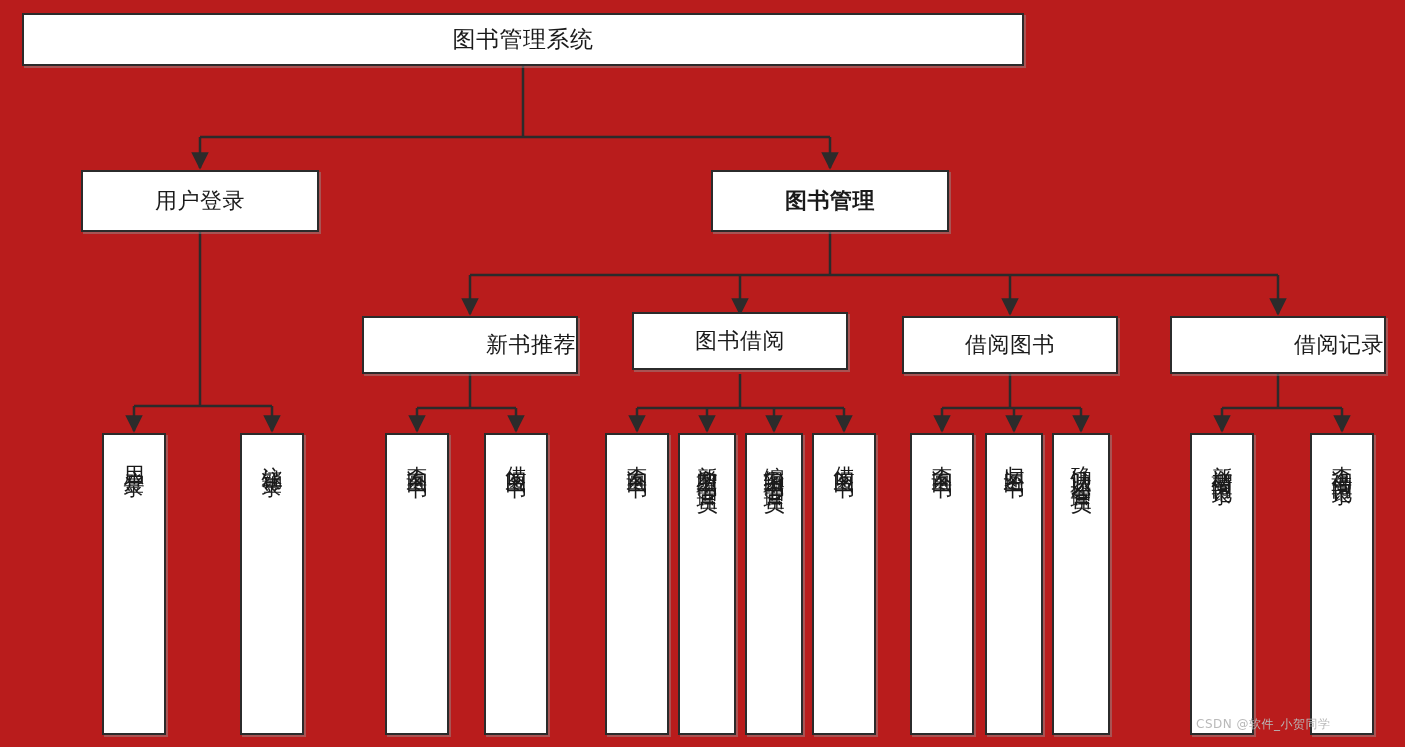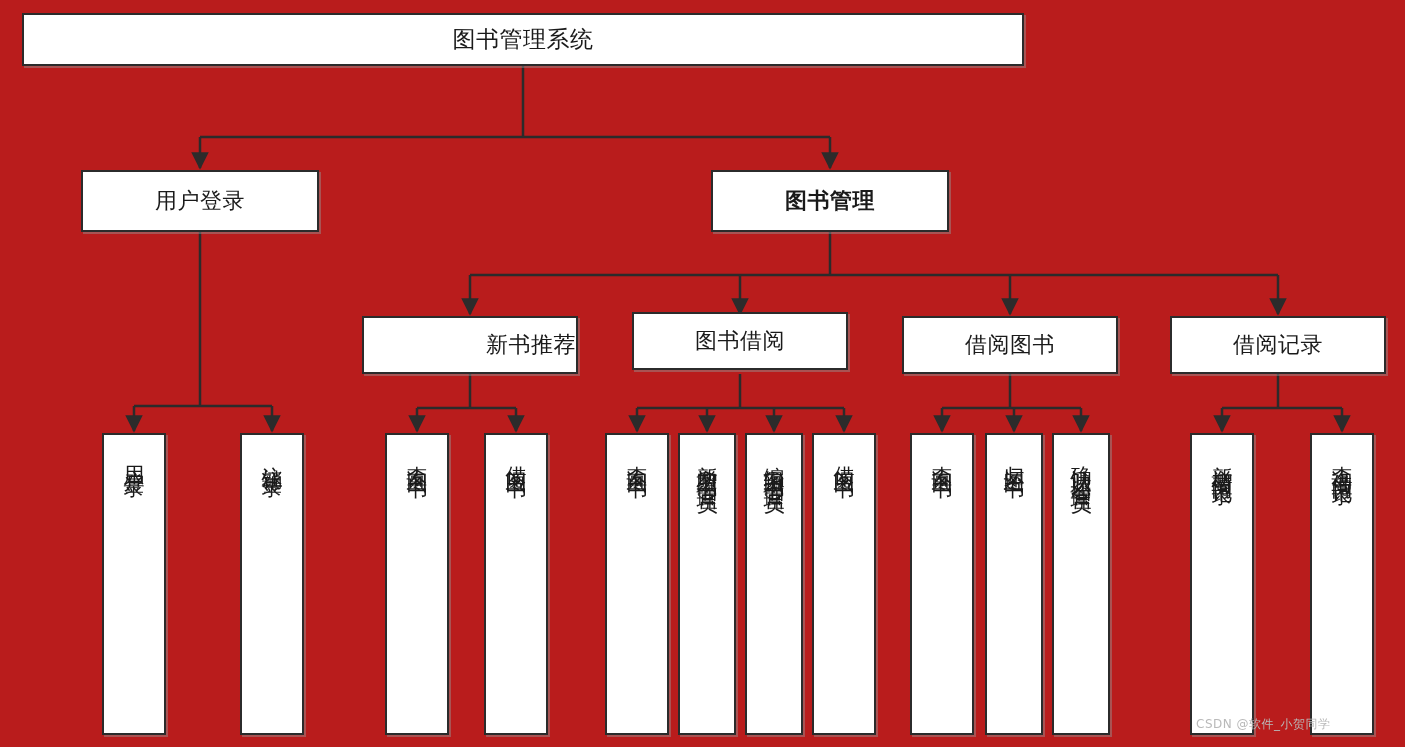--- a/index.html
+++ b/index.html
@@ -123,21 +123,21 @@
       </div>
       <div class="node-box" style="left: 362px; top: 316px; width: 216px; height: 58px; justify-content: flex-end;">
         <span class="node-label">新书推荐</span>
       </div>
       <div class="node-box" style="left: 632px; top: 312px; width: 216px; height: 58px;">
         <span class="node-label">图书借阅</span>
       </div>
       <div class="node-box" style="left: 902px; top: 316px; width: 216px; height: 58px;">
         <span class="node-label">借阅图书</span>
       </div>
-      <div class="node-box" style="left: 1170px; top: 316px; width: 216px; height: 58px;">
+      <div class="node-box" style="left: 1170px; top: 316px; width: 216px; height: 58px; justify-content: flex-end;">
         <span class="node-label">借阅记录</span>
       </div>
       <div class="node-box vertical" style="left: 102px; top: 433px; width: 64px; height: 302px;">
         <span class="node-label">用户登录</span>
       </div>
       <div class="node-box vertical" style="left: 240px; top: 433px; width: 64px; height: 302px;">
         <span class="node-label">注销登录</span>
       </div>
       <div class="node-box vertical" style="left: 385px; top: 433px; width: 64px; height: 302px;">
         <span class="node-label">查询图书</span>

